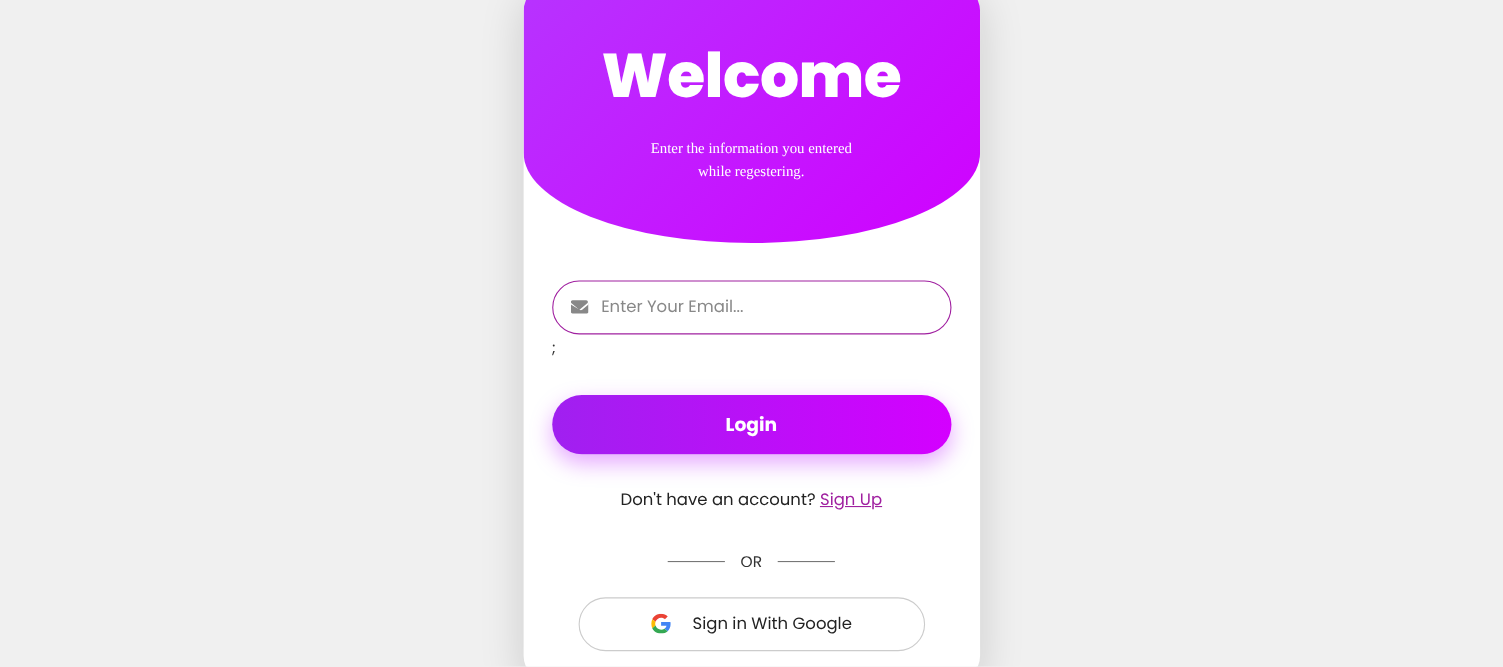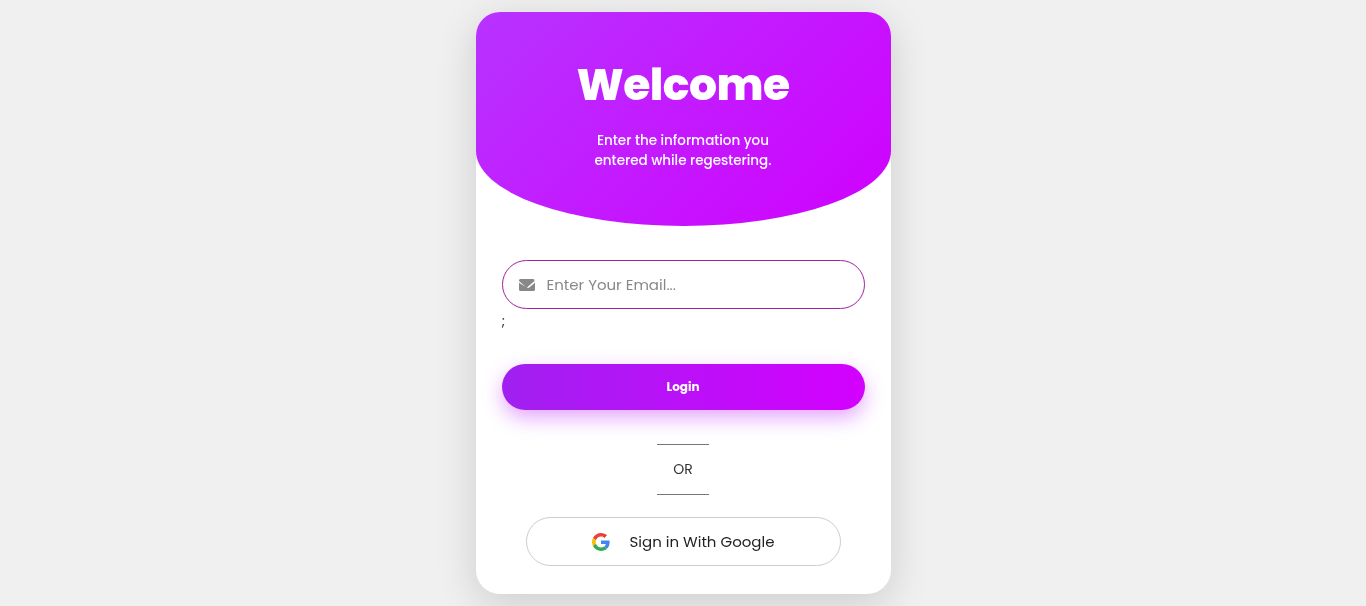--- a/index.html
+++ b/index.html
@@ -31,32 +31,33 @@
     .header {
       background: linear-gradient(135deg, #b733ff 0%, #d000ff 100%);
       color: #fff;
       text-align: center;
       padding: 40px 30px 55px;
       position: relative;
       border-radius: 0 0 50% 50% / 0 0 35% 35%;
     }
     
     .header h1 {
-      font-size: 44px;
+      font-size: 56px;
       font-weight: 800;
       margin-bottom: 14px;
       letter-spacing: -0.5px;
     }
     
     .header p {
       font-size: 13.5px;
       line-height: 1.5;
       max-width: 210px;
       margin: 0 auto;
       font-weight: 500;
+      font-family: Liberation Serif, serif;
     }
     
     .form-area {
       padding: 34px 26px 28px;
     }
     
     .input-group {
       position: relative;
       margin-bottom: 0;
     }
@@ -111,21 +112,21 @@
     }
     
     .login-btn {
       width: 100%;
       margin-top: 28px;
       background: linear-gradient(90deg, #a020f0 0%, #d400ff 100%);
       color: #fff;
       border: none;
       border-radius: 999px;
       padding: 14px;
-      font-size: 12px;
+      font-size: 17px;
       font-weight: 700;
       cursor: pointer;
       box-shadow: 0 8px 20px rgba(180, 0, 255, 0.35);
     }
     
     .signup-line {
       text-align: center;
       margin-top: 30px;
       font-size: 15px;
       color: #222;
@@ -137,21 +138,20 @@
     }
     
     .divider {
       display: flex;
       align-items: center;
       justify-content: center;
       gap: 14px;
       margin-top: 34px;
       color: #333;
       font-size: 14px;
-      flex-direction: column;
     }
     
     .divider .line {
       width: 52px;
       height: 1px;
       background: #777;
     }
     
     .google-btn {
       display: flex;
@@ -194,20 +194,23 @@
         </svg>
       </span>
       <input type="text" class="input-field" placeholder="Enter Your Email..." style="">
     </div>
     
     <div class="stray">;</div>
     
     
     <button class="login-btn">Login</button>
     
+    <div class="signup-line">
+      <span>Don't have an account? </span><a href="#">Sign Up</a>
+    </div>
     
     <div class="divider">
       <span class="line"></span>
       <span>OR</span>
       <span class="line"></span>
     </div>
     
     <button class="google-btn">
       <span class="google-icon">
         <svg viewBox="0 0 48 48" width="18" height="18">

